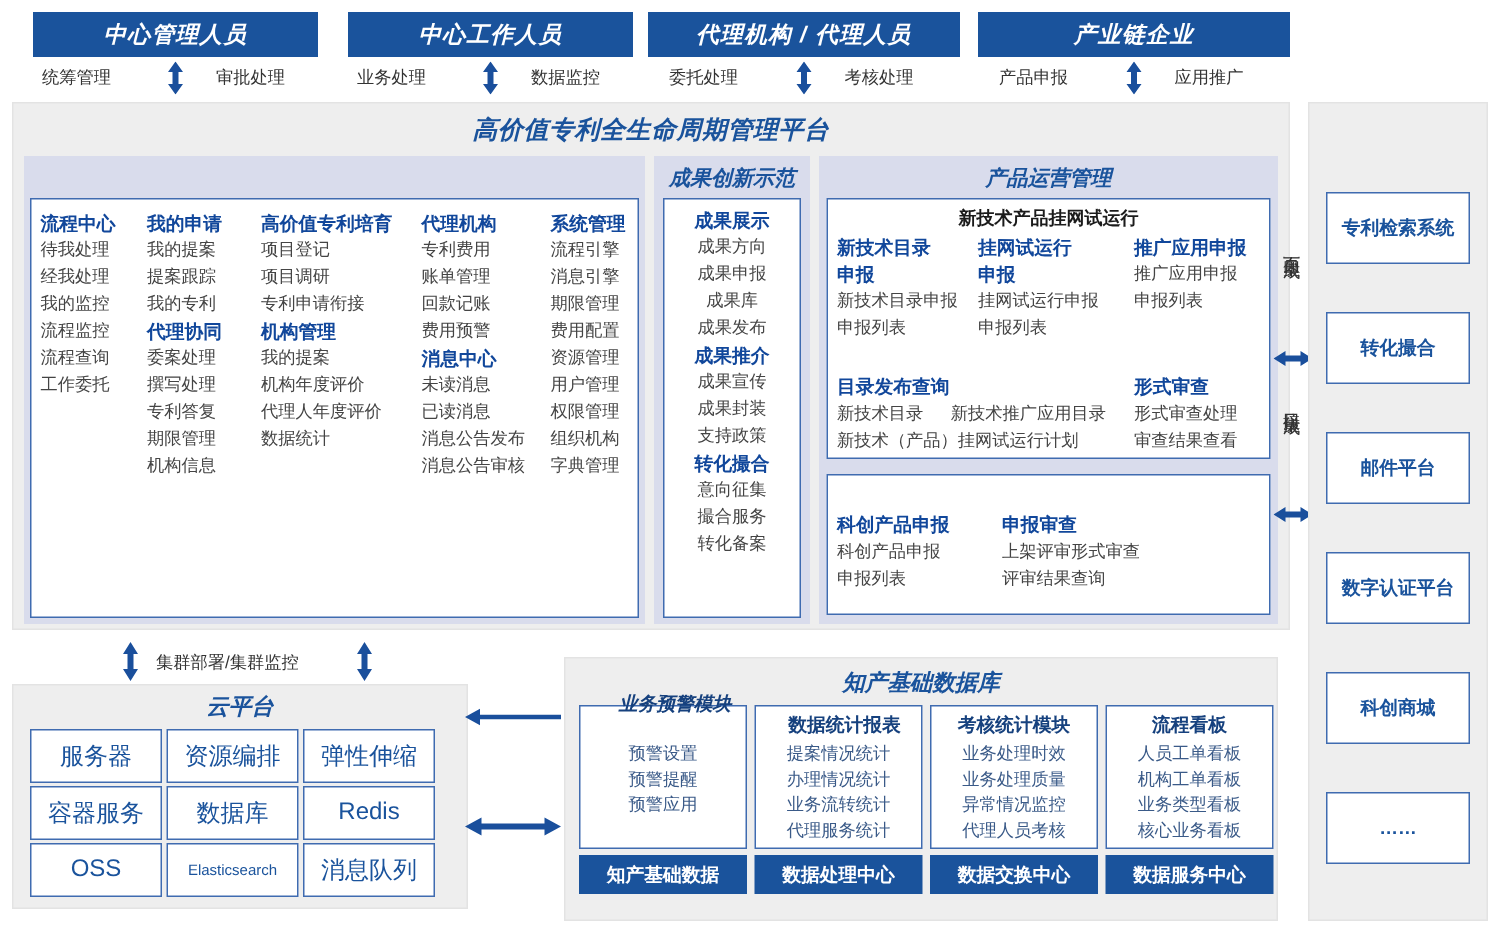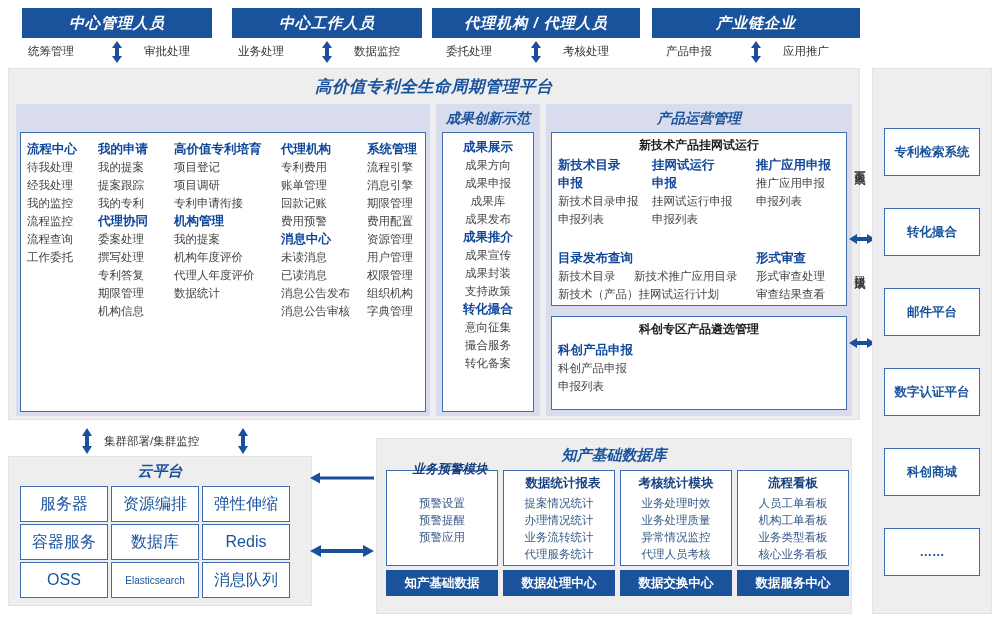--- a/index.html
+++ b/index.html
@@ -266,25 +266,29 @@
     </div>
     <div class="leaf">新技术（产品）挂网试运行计划</div>
   </div>
   <div class="abs" style="left:756px; top:249px; width:92px;">
     <div class="grp-head">形式审查</div>
     <div class="leaf">形式审查处理</div>
     <div class="leaf">审查结果查看</div>
   </div>
 
   <div class="abs inner-box" style="left:551px; top:316px; width:296px; height:94px;"></div>
-  <div class="abs sub-head" style="left:551px; top:321px; width:296px;">科创专区产品遴选管理</div>
   <div class="abs" style="left:558px; top:341px; width:124px;">
     <div class="grp-head">科创产品申报</div>
     <div class="leaf">科创产品申报</div>
     <div class="leaf">申报列表</div>
+  </div>
+  <div class="abs" style="left:668px; top:341px; width:140px;">
+    <div class="grp-head">申报审查</div>
+    <div class="leaf">上架评审形式审查</div>
+    <div class="leaf">评审结果查询</div>
   </div>
 
   <div class="abs vtext" style="left:852px; top:162px; width:14px;">页面集成</div>
   <span class="abs" style="left:849px; top:232px;">
     <svg width="26" height="14" viewBox="0 0 26 14">
         <path d="M0 7 L8 2 L8 5 L18 5 L18 2 L26 7 L18 12 L18 9 L8 9 L8 12 Z" fill="#1a4f9c"></path>
       </svg>
   </span>
   <div class="abs vtext" style="left:852px; top:266px; width:14px;">接口集成</div>
   <span class="abs" style="left:849px; top:336px;">

